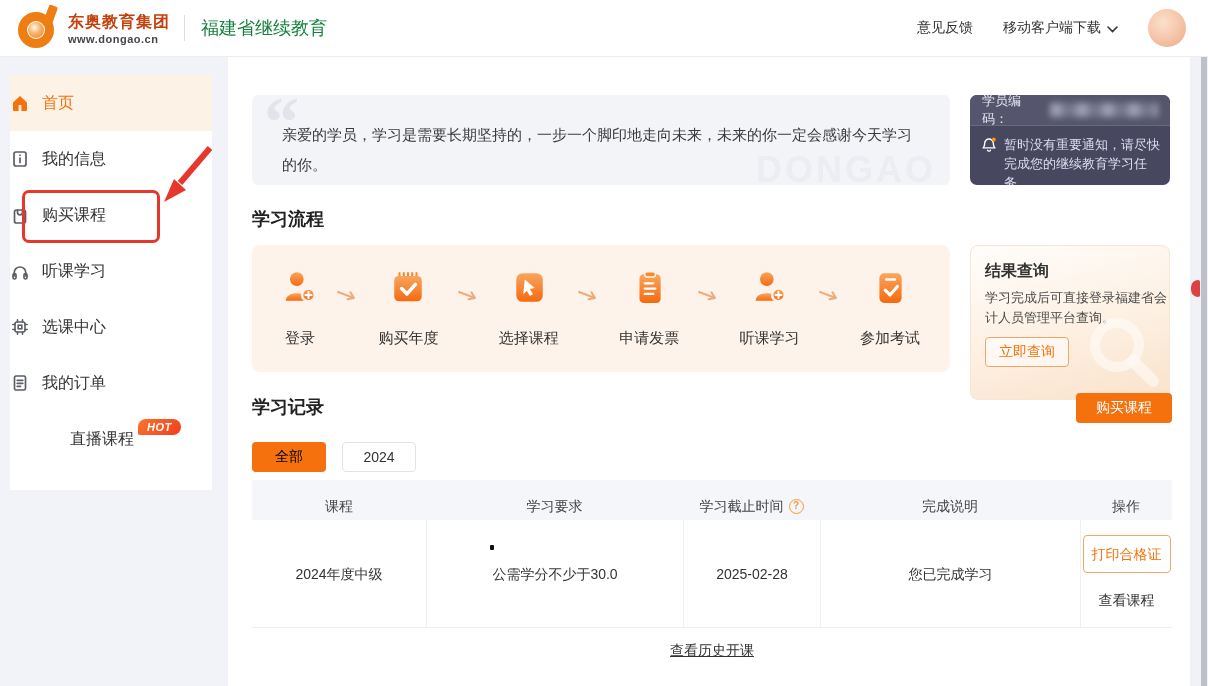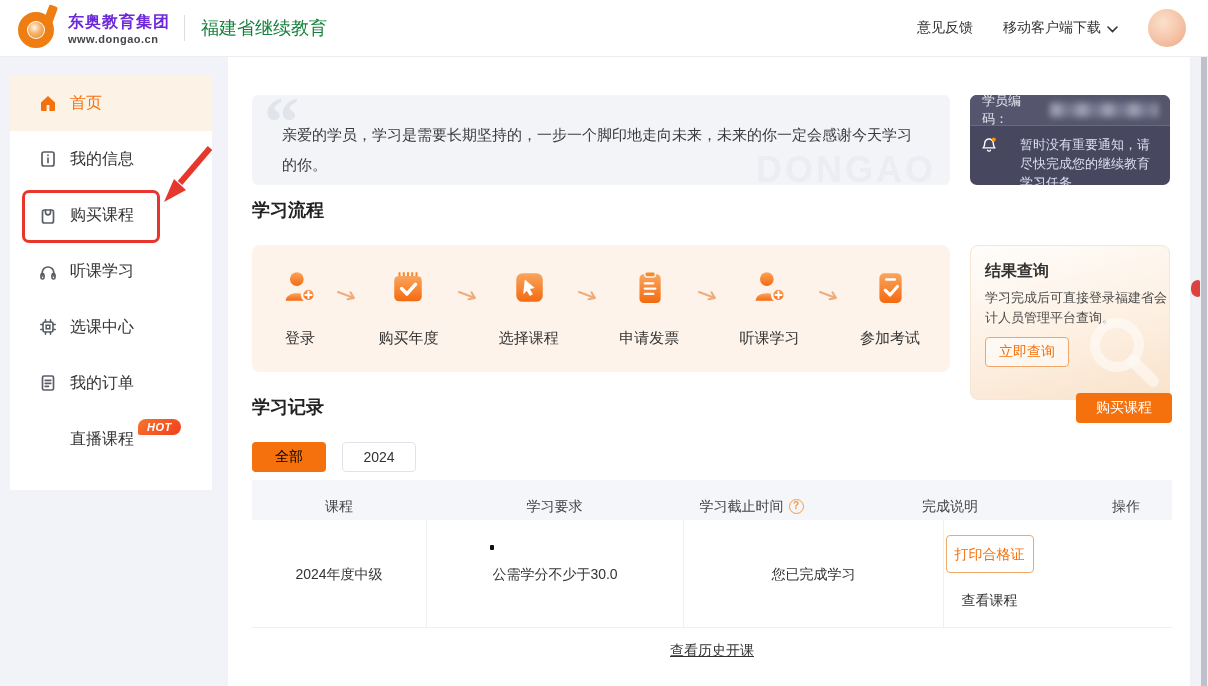--- a/index.html
+++ b/index.html
@@ -4,34 +4,34 @@
 <style>
   * { margin:0; padding:0; box-sizing:border-box; }
   html,body { width:1208px; height:686px; }
   body { position:relative; overflow:hidden; background:#f2f3f8;
          font-family:"Liberation Sans","DejaVu Sans",sans-serif; color:#333; }
 
   
   .header { position:absolute; left:0; top:0; width:1208px; height:57px; background:#fff;
             border-bottom:1px solid #ebedf2; display:flex; align-items:center; z-index:30; }
   .brand { display:flex; align-items:center; gap:8px; margin-left:16px; }
-  .brand-txt .cn { font-size:16px; font-weight:bold; color:#6d28d9; letter-spacing:1px; }
+  .brand-txt .cn { font-size:16px; font-weight:bold; color:#c2410c; letter-spacing:1px; }
   .brand-txt .url { font-size:11px; font-weight:bold; color:#43454a; letter-spacing:.5px; }
   .hdr-divider { width:1px; height:26px; background:#ddd; margin:0 16px 0 14px; }
   .portal-title { font-size:18px; color:#15803d; }
   .hdr-right { margin-left:auto; display:flex; align-items:center; gap:30px; margin-right:22px; }
   .hdr-link { font-size:14px; color:#333; cursor:pointer; }
   .hdr-download { display:flex; align-items:center; gap:6px; }
   .avatar { width:38px; height:38px; border-radius:50%;
             background:radial-gradient(circle at 40% 35%, #fbe0cb 0%, #f6c9ae 45%, #f0b393 80%);
             filter:blur(.6px); }
 
   
   .sidebar { position:absolute; left:10px; top:75px; width:202px; height:415px; background:#fff; z-index:5; }
-  .side-item { height:56px; display:flex; align-items:center; padding-left:28px; gap:12px;
+  .side-item { height:56px; display:flex; align-items:center; gap:12px;
                font-size:16px; color:#333; cursor:pointer; }
   .side-item.active { background:#fdf2e6; color:#f5710d; }
   .side-item .sicon { width:20px; height:20px; flex:0 0 20px; display:flex; align-items:center; justify-content:center; }
   .side-item.noicon { padding-left:60px; position:relative; }
   .hot-badge { position:absolute; left:128px; top:8px; background:linear-gradient(135deg,#f9742b,#f03f1d);
                color:#fff; font-size:11px; font-weight:bold; font-style:italic; padding:2px 9px;
                border-radius:9px 9px 9px 2px; letter-spacing:.5px; }
 
   
   .anno-box { position:absolute; left:22px; top:190px; width:138px; height:53px;
@@ -47,21 +47,21 @@
                  font-size:70px; font-weight:bold; color:#e2e4ec; line-height:1; }
   .quote-watermark { position:absolute; right:14px; bottom:0px; font-size:36px; font-weight:bold;
                      color:#ebedf3; letter-spacing:3px; }
 
   .notice { position:absolute; left:742px; top:38px; width:200px; height:90px; background:#474860;
             border-radius:7px; color:#e3e4f0; overflow:hidden; }
   .notice-top { height:31px; background:#55566d; display:flex; align-items:center; padding:0 12px;
                 font-size:13px; gap:6px; border-bottom:1px solid rgba(255,255,255,.12); }
   .blur-code { width:112px; height:14px; border-radius:2px;
                background:repeating-linear-gradient(90deg,#9b9cb0 0 12px,#767890 12px 26px); filter:blur(3px); }
-  .notice-body { display:flex; padding:9px 10px 0 10px; gap:22px; font-size:13px; line-height:19px; color:#dddef0; }
+  .notice-body { display:flex; padding:9px 10px 0 10px; gap:6px; font-size:13px; line-height:19px; color:#dddef0; }
 
   .sec-title { position:absolute; font-size:18px; font-weight:bold; color:#222; }
 
   .flow-panel { position:absolute; left:24px; top:188px; width:698px; height:127px; background:#fdf3ea;
                 border-radius:8px; display:flex; align-items:center; justify-content:space-between; padding:0 30px; }
   .flow-step { display:flex; flex-direction:column; align-items:center; gap:20px; }
   .flow-step .flabel { font-size:15px; color:#333; }
   .flow-arrow { transform:translateY(-12px); }
 
   .result-panel { position:absolute; left:742px; top:188px; width:200px; height:155px; border-radius:8px;
@@ -248,21 +248,21 @@
         <svg width="18" height="18" viewBox="0 0 18 18" fill="none" stroke="#fff" stroke-width="1.4" stroke-linecap="round" stroke-linejoin="round">
           <path d="M9 3 a4.3 4.3 0 0 1 4.3 4.3 c0 3 1 4 1.6 4.6 H3.1 c.6 -.6 1.6 -1.6 1.6 -4.6 A4.3 4.3 0 0 1 9 3 Z"></path>
           <path d="M7.6 14.2 a1.5 1.5 0 0 0 2.8 0"></path>
           <circle cx="13.8" cy="3.6" r="2" fill="#f5930f" stroke="none"></circle>
         </svg>
       </span>
       <span>暂时没有重要通知，请尽快完成您的继续教育学习任务。</span>
     </div>
   </div>
 
-  <div class="sec-title" style="left:24px; top:141px;font-family:Liberation Mono, monospace;">学习流程</div>
+  <div class="sec-title" style="left:24px; top:150px;font-family:Liberation Mono, monospace;">学习流程</div>
   <div class="flow-panel">
     <div class="flow-step">
       <span>
         <svg width="36" height="36" viewBox="0 0 34 34">
             <circle cx="14" cy="9.5" r="6.5" fill="url(#og)"></circle>
             <path d="M3.5 30 C3.5 20.5 24.5 20.5 24.5 30 Z" fill="url(#og)"></path>
             <circle cx="25" cy="24.5" r="6" fill="url(#og)" stroke="#fdf3ea" stroke-width="2.4"></circle>
             <path d="M25 21.6 v5.8 M22.1 24.5 h5.8" stroke="#fff" stroke-width="1.9" stroke-linecap="round"></path>
           </svg>
       </span>
@@ -364,20 +364,21 @@
         <span class="help-icon">?</span>
       </div>
       <div class="cell th-cell c4">完成说明</div>
       <div class="cell th-cell c5">操作</div>
     </div>
     <div class="tbody-row">
       <div class="cell c1">2024年度中级</div>
       <div class="cell c2">
         <div>公需学分不少于30.0</div>
       </div>
+      <div class="cell c3">2025-02-28</div>
       <div class="cell c4">您已完成学习</div>
       <div class="cell c5">
         <span class="print-btn">打印合格证</span>
         <span class="view-link">查看课程</span>
       </div>
     </div>
   </div>
 
   <div class="history-link">
     <span>查看历史开课</span>

